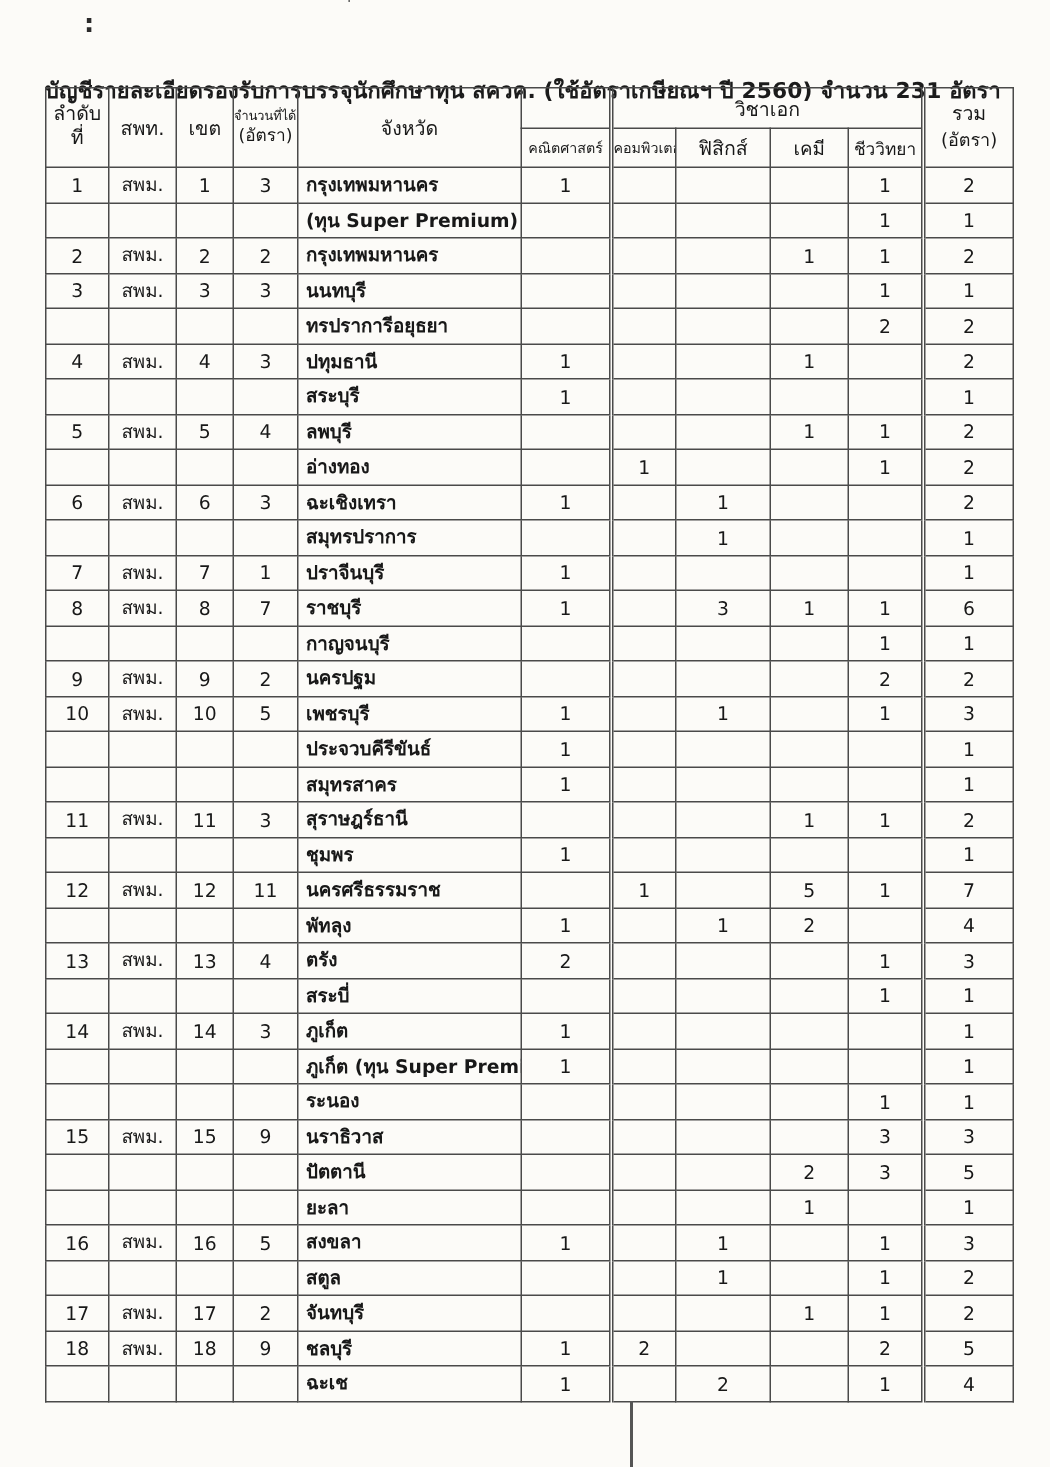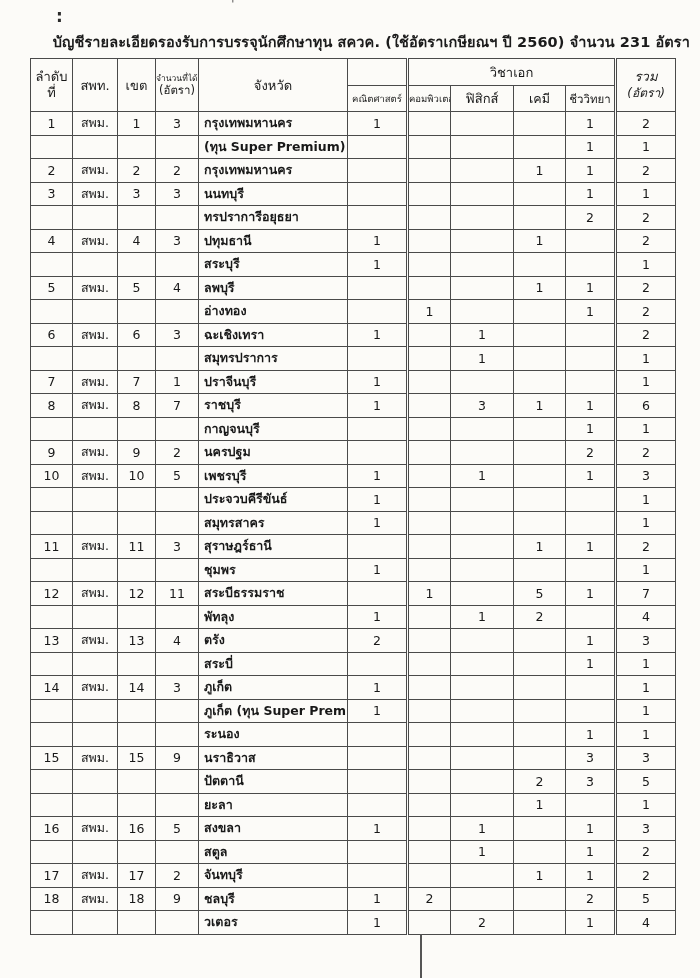--- a/index.html
+++ b/index.html
@@ -14,22 +14,22 @@
   }
   .artifact-colon{
     position:absolute;left:56px;top:6px;
     font-size:17px;font-weight:bold;color:#2a2a2a;
   }
   .artifact-tick{
     position:absolute;left:231px;top:-4px;
     font-size:13px;color:#6a6a6a;
   }
   .doc-title{
-    position:absolute;left:30px;top:30px;width:660px;
-    text-align:right;font-weight:bold;font-size:14.5px;
+    position:absolute;left:30px;top:48px;width:660px;
+    text-align:left;font-weight:bold;font-size:14.5px;
     letter-spacing:.1px;white-space:nowrap;
   }
   table.quota{
     position:absolute;left:30px;top:58px;width:645px;
     border-collapse:collapse;table-layout:fixed;
     background:transparent;
   }
   .quota th,.quota td{
     border:1px solid #4a4a4a;
     padding:0;margin:0;
@@ -46,21 +46,21 @@
   th.h-total .l1{display:block;font-size:13px;line-height:1.3;}
   th.h-total .l2{display:block;font-size:12px;line-height:1.2;}
   th.h-major{font-size:13.5px;
     border-left:3px double #4a4a4a;border-right:3px double #4a4a4a;}
   th.h-province{font-size:13.5px;}
   th.th-math{font-size:9.5px;}
   th.th-comp{font-size:9.5px;border-left:3px double #4a4a4a;}
   th.th-phys{font-size:13px;margin-left:32px;}
   th.th-chem{font-size:12.5px;}
   th.th-bio{font-size:11.5px;}
-  th.h-total{border-left:3px double #4a4a4a;font-style:italic;}
+  th.h-total{border-left:3px double #4a4a4a;}
   td.c-comp{border-left:3px double #4a4a4a;}
   td.c-total{border-left:3px double #4a4a4a;}
   td.c-province{text-align:left;padding-left:5px;font-size:13px;font-weight:bold;}
   .page-number{
     position:absolute;left:30px;top:946px;width:645px;
     text-align:center;font-size:13px;
   }
   .artifact-vline{
     position:absolute;left:420px;top:934px;width:2px;height:44px;
     background:#555;
@@ -375,21 +375,21 @@
           <td class="c-physics"></td>
           <td class="c-chem"></td>
           <td class="c-bio"></td>
           <td class="c-total">1</td>
         </tr>
         <tr>
           <td class="c-no">12</td>
           <td class="c-spt">สพม.</td>
           <td class="c-khet">12</td>
           <td class="c-qty">11</td>
-          <td class="c-province">สระบีธรรมราช</td>
+          <td class="c-province">นครศรีธรรมราช</td>
           <td class="c-math"></td>
           <td class="c-comp">1</td>
           <td class="c-physics"></td>
           <td class="c-chem">5</td>
           <td class="c-bio">1</td>
           <td class="c-total">7</td>
         </tr>
         <tr>
           <td class="c-no"></td>
           <td class="c-spt"></td>
@@ -557,21 +557,21 @@
           <td class="c-physics"></td>
           <td class="c-chem"></td>
           <td class="c-bio">2</td>
           <td class="c-total">5</td>
         </tr>
         <tr>
           <td class="c-no"></td>
           <td class="c-spt"></td>
           <td class="c-khet"></td>
           <td class="c-qty"></td>
-          <td class="c-province">วเตอร</td>
+          <td class="c-province">ฉะเช</td>
           <td class="c-math">1</td>
           <td class="c-comp"></td>
           <td class="c-physics">2</td>
           <td class="c-chem"></td>
           <td class="c-bio">1</td>
           <td class="c-total">4</td>
         </tr>
       </tbody>
   </table>
 

